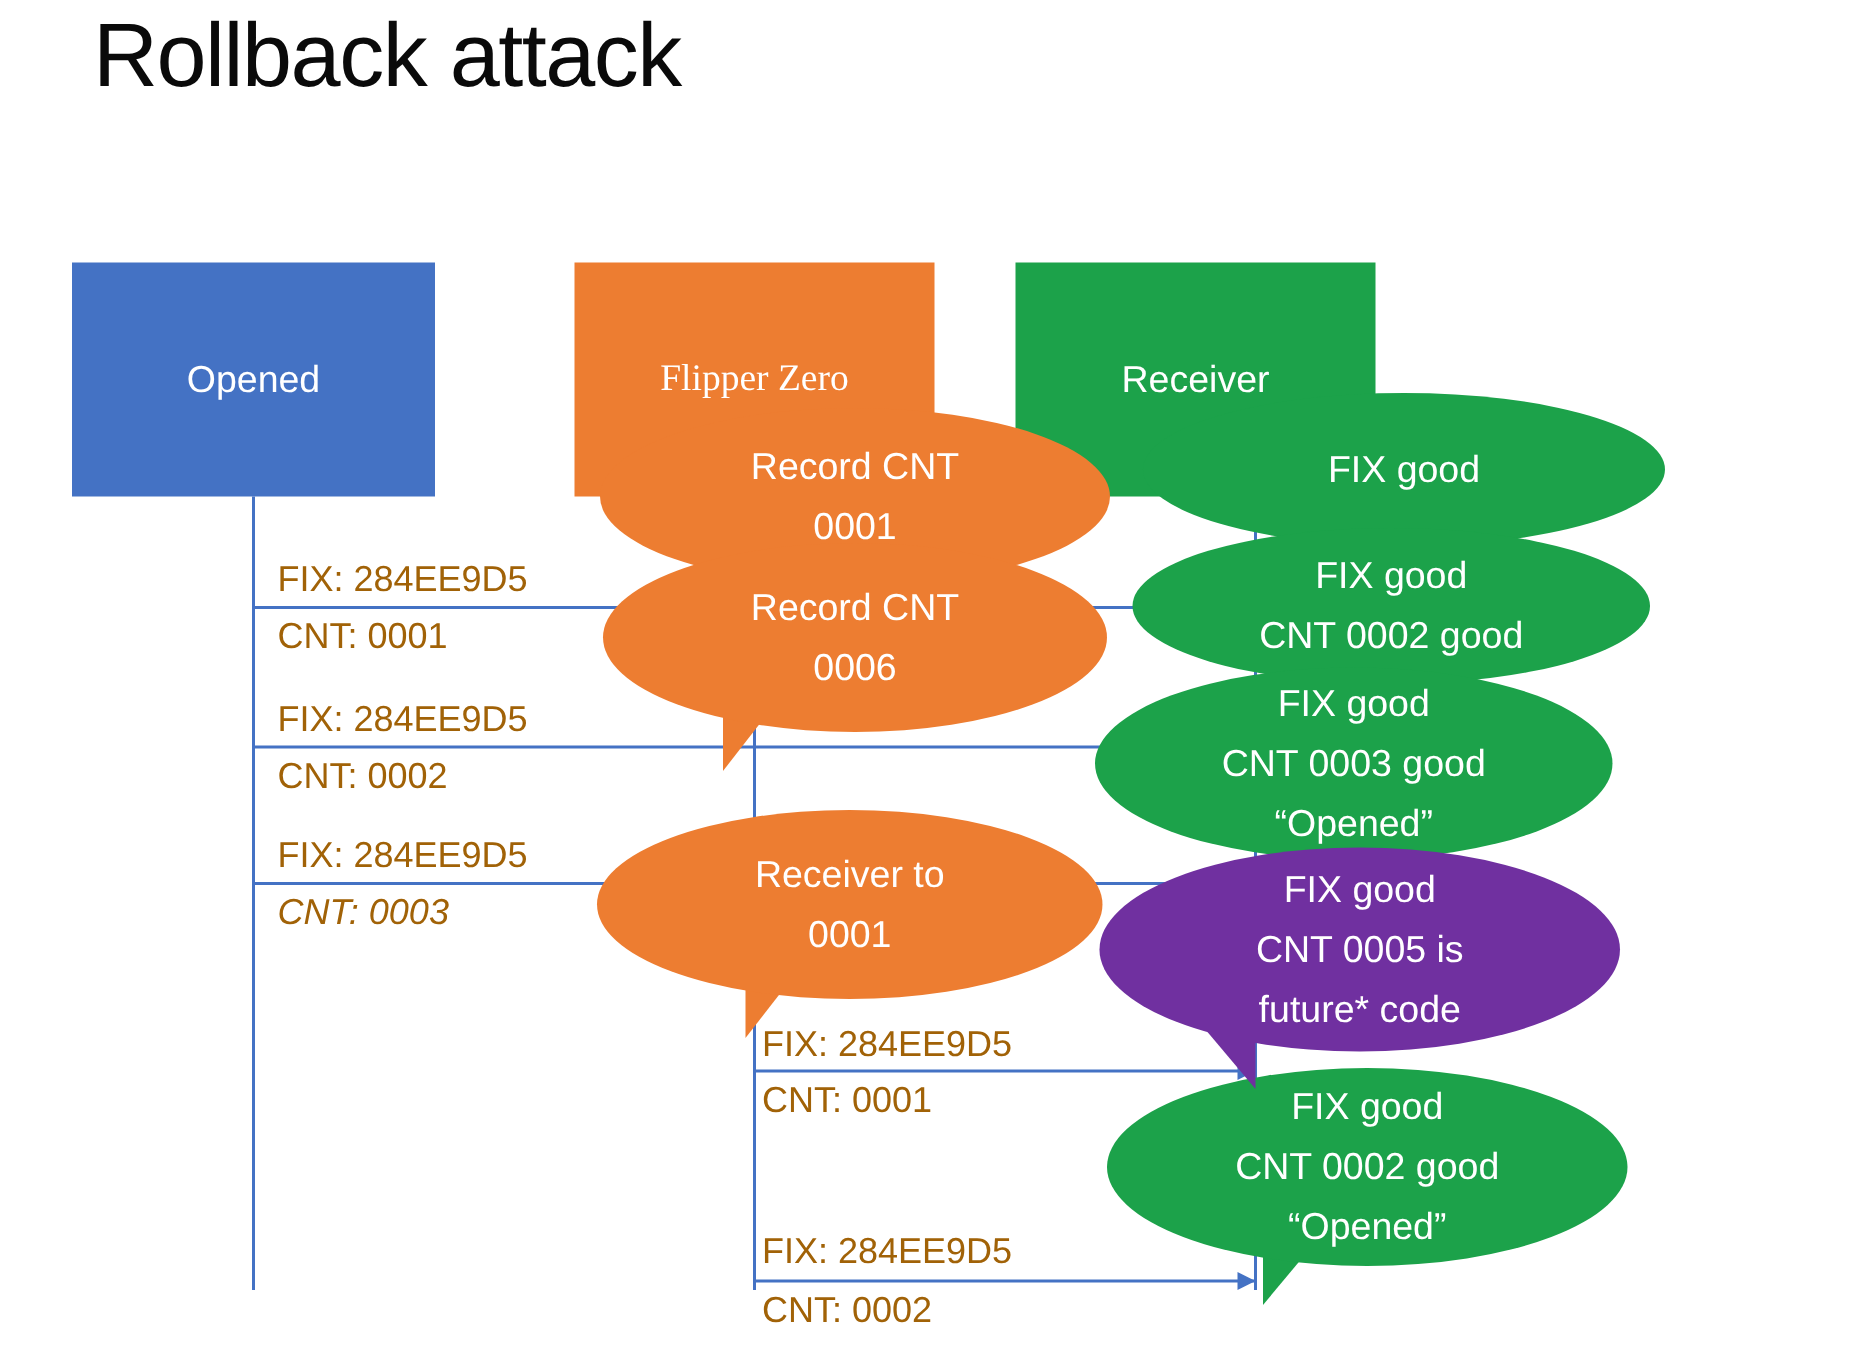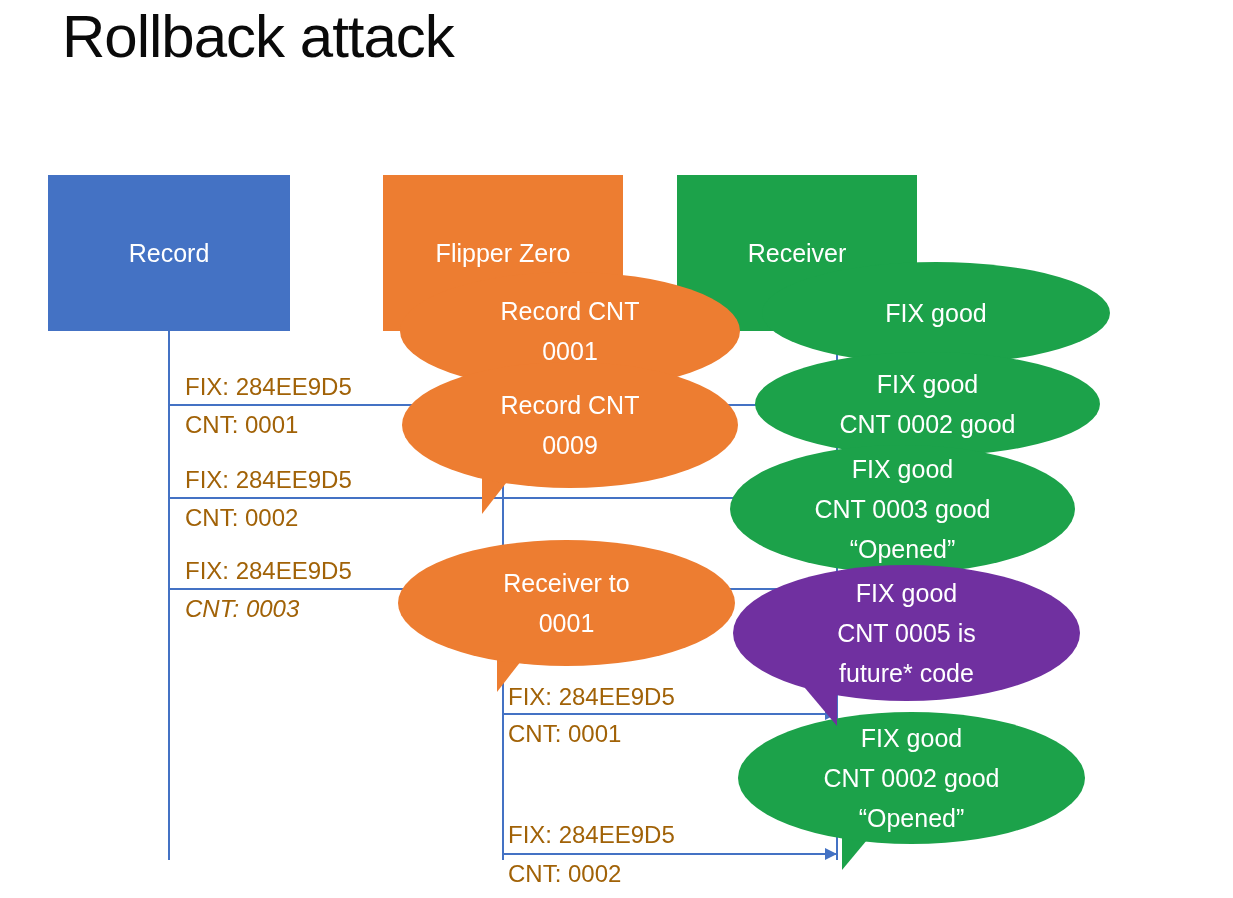--- a/index.html
+++ b/index.html
@@ -104,42 +104,42 @@
   <div class="msg-line" style="left:503px; top:713px; width:334px;"></div>
   <div class="arrow" style="left:825px; top:708px;"></div>
   <div class="msg-label" style="left:508px; top:720px;">CNT: 0001</div>
 
   <div class="msg-label" style="left:508px; top:821px;">FIX: 284EE9D5</div>
   <div class="msg-line" style="left:503px; top:853px; width:334px;"></div>
   <div class="arrow" style="left:825px; top:848px;"></div>
   <div class="msg-label" style="left:508px; top:860px;">CNT: 0002</div>
 
   <div class="actor bg-blue" style="left:48px; top:175px; width:242px;">
-    <span>Record</span>
+    <span>Opened</span>
   </div>
-  <div class="actor bg-orange" style="left:383px; top:175px; width:240px;">
+  <div class="actor bg-orange" style="left:383px; top:175px; width:240px;font-family:Liberation Serif, serif;">
     <span>Flipper Zero</span>
   </div>
   <div class="actor bg-green" style="left:677px; top:175px; width:240px;">
     <span>Receiver</span>
   </div>
 
   <div class="callout bg-orange" style="left:400px; top:272px; width:340px; height:118px; z-index:3;">
     <span class="cl">Record CNT</span>
     <span class="cl">0001</span>
   </div>
 
   <div class="callout bg-green" style="left:762px; top:262px; width:348px; height:102px; z-index:3;">
     <span class="cl">FIX good</span>
   </div>
 
   <div class="tail tail-dl-orange" style="left:482px; top:478px; z-index:4;"></div>
   <div class="callout bg-orange" style="left:402px; top:362px; width:336px; height:126px; z-index:4;">
     <span class="cl">Record CNT</span>
-    <span class="cl">0009</span>
+    <span class="cl">0006</span>
   </div>
 
   <div class="callout bg-green" style="left:755px; top:352px; width:345px; height:104px; z-index:4;">
     <span class="cl">FIX good</span>
     <span class="cl">CNT 0002 good</span>
   </div>
 
   <div class="callout bg-green" style="left:730px; top:445px; width:345px; height:128px; z-index:5;">
     <span class="cl">FIX good</span>
     <span class="cl">CNT 0003 good</span>

